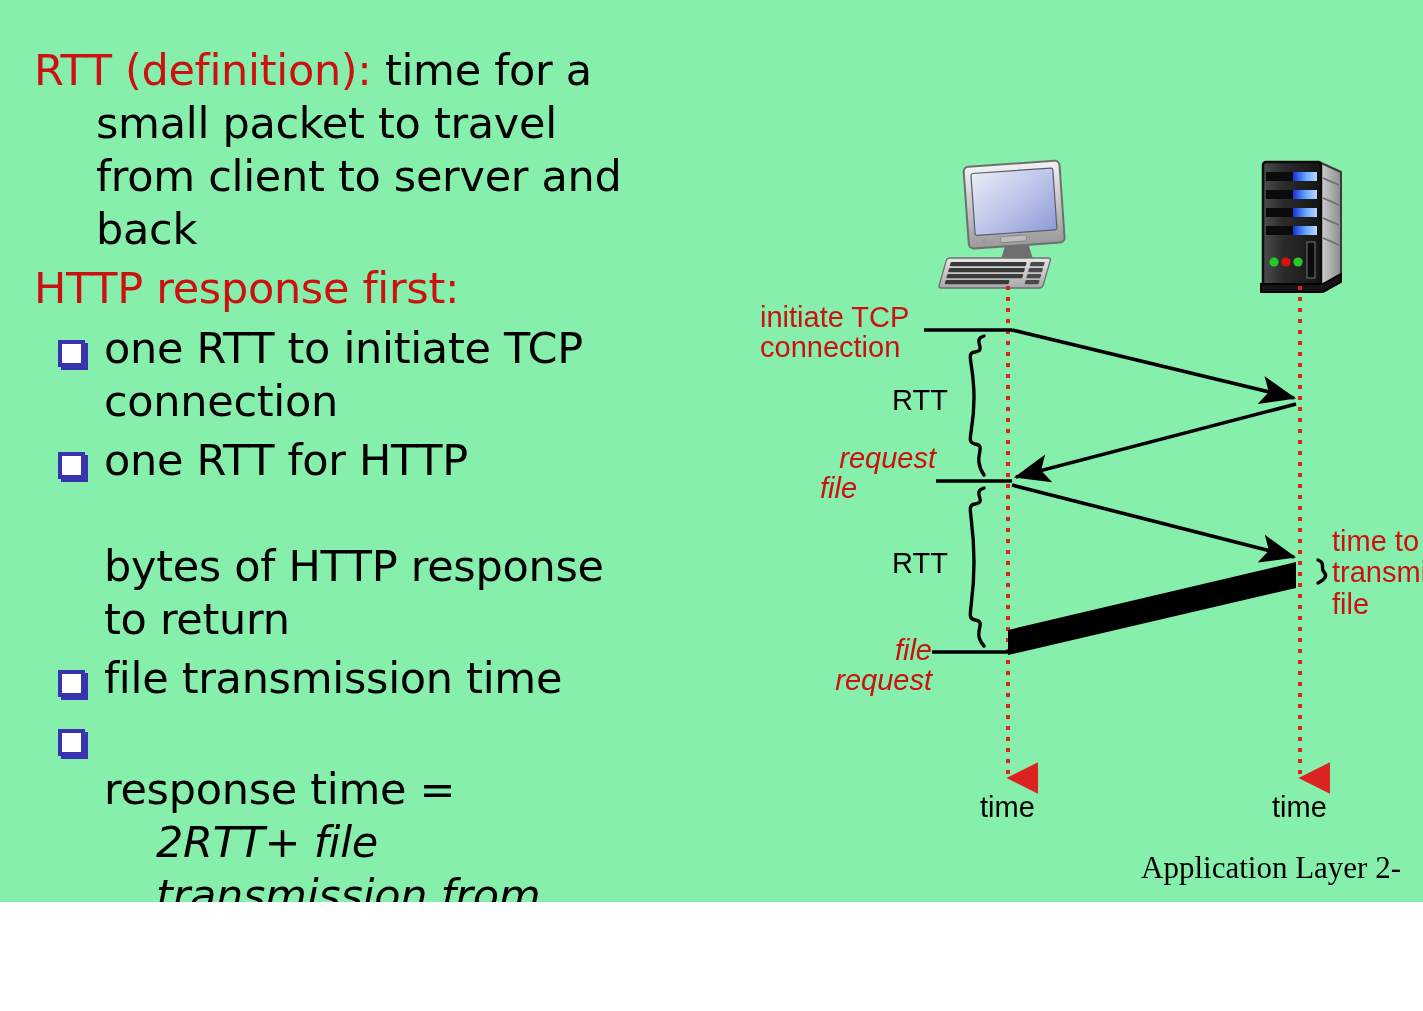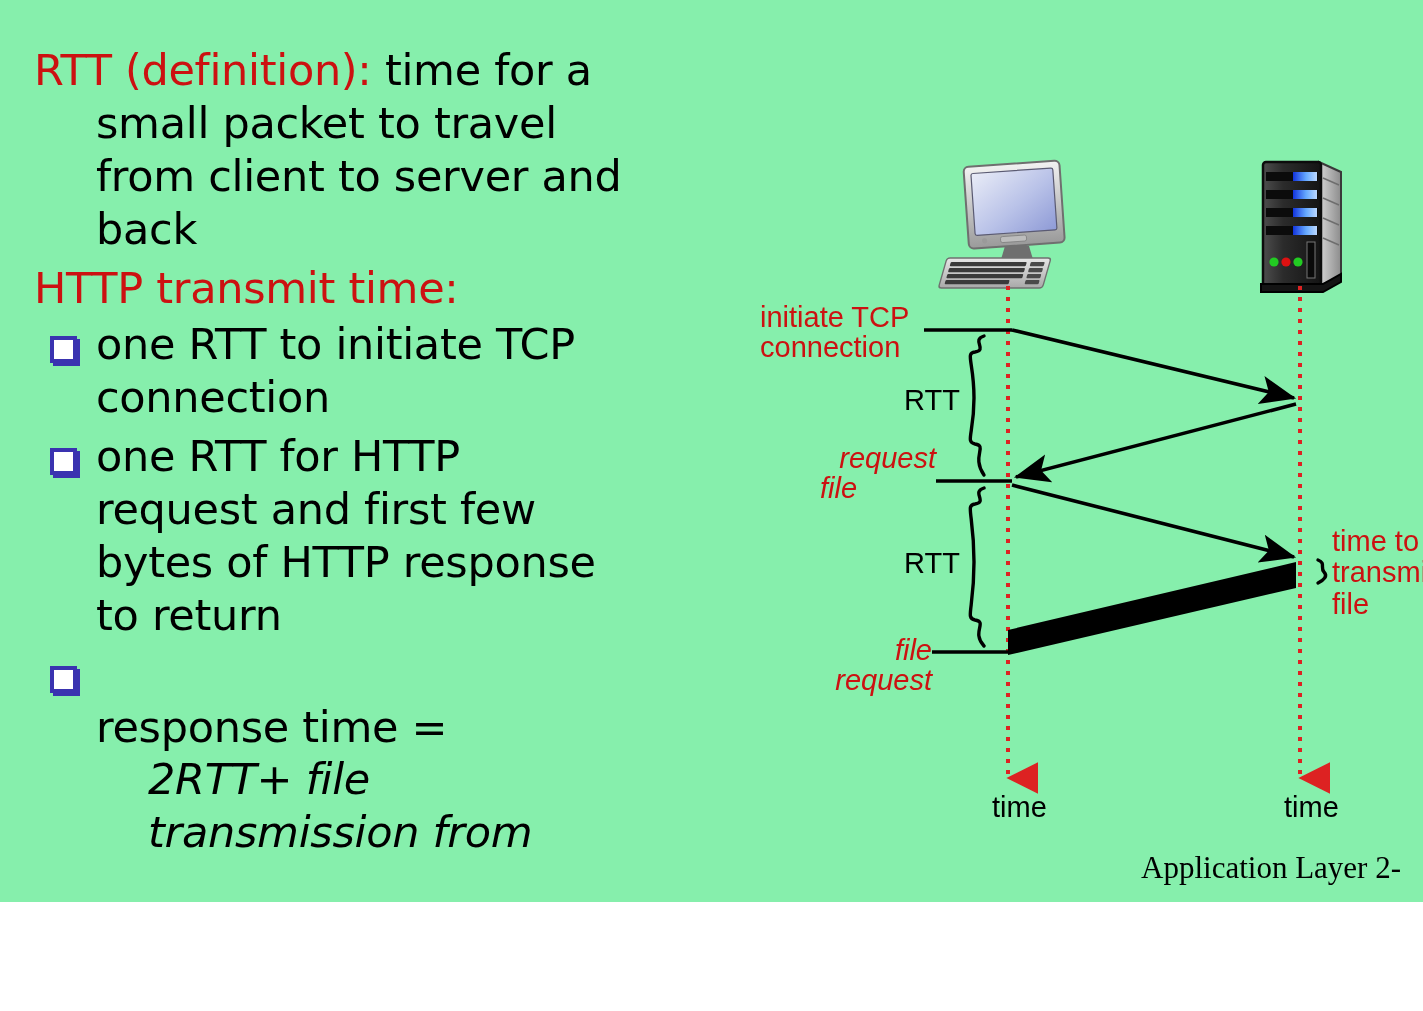--- a/index.html
+++ b/index.html
@@ -52,21 +52,21 @@
   .def-para {
     text-indent: 0;
     padding-left: 62px;
   }
   .def-para .first-line-pull {
     margin-left: -62px;
   }
 
   ul.bullets {
     list-style: none;
-    margin: 0;
+    margin: 8px;
     padding: 0;
   }
   ul.bullets > li {
     position: relative;
     padding-left: 62px;
     margin: 4px 0 6px 0;
     font-size: 43px;
     line-height: 1.23;
     color: #000000;
     letter-spacing: -0.3px;
@@ -105,21 +105,20 @@
   .diag-label {
     position: absolute;
     font-family: "Liberation Sans", sans-serif;
     font-size: 29px;
     line-height: 1.04;
     color: #CC1111;
     white-space: nowrap;
   }
   .diag-label.black {
     color: #000000;
-    margin-left: 12px;
   }
   .diag-label.rt {
     text-align: right;
     font-style: italic;
   }
 
   
   #footer {
     position: absolute;
     right: 22px;
@@ -137,40 +136,41 @@
 
   <div id="text-column">
 
     <div class="para def-para">
       <span class="first-line-pull" style="color:#CC1111;">RTT (definition):</span><span> time for a</span><br>
       <span>small packet to travel</span><br>
       <span>from client to server and</span><br>
       <span>back</span>
     </div>
 
-    <div class="para heading-red">HTTP transmit time:</div>
+    <div class="para heading-red">HTTP response first:</div>
 
     <ul class="bullets">
 
       <li>
         <span class="sq-bullet"></span>
         <span>one RTT to initiate TCP</span><br>
         <span>connection</span>
       </li>
 
       <li>
         <span class="sq-bullet"></span>
         <span>one RTT for HTTP</span><br>
-        <span>request and first few</span><br>
+        <br>
         <span>bytes of HTTP response</span><br>
         <span>to return</span>
       </li>
 
       <li>
         <span class="sq-bullet"></span>
+        <span>file transmission time</span>
       </li>
 
       <li>
         <span class="sq-bullet"></span>
         <br>
         <span>response time =</span>
         <span class="sub-line">2RTT+ file</span>
         <span class="sub-line">transmission  from</span>
       </li>
 

